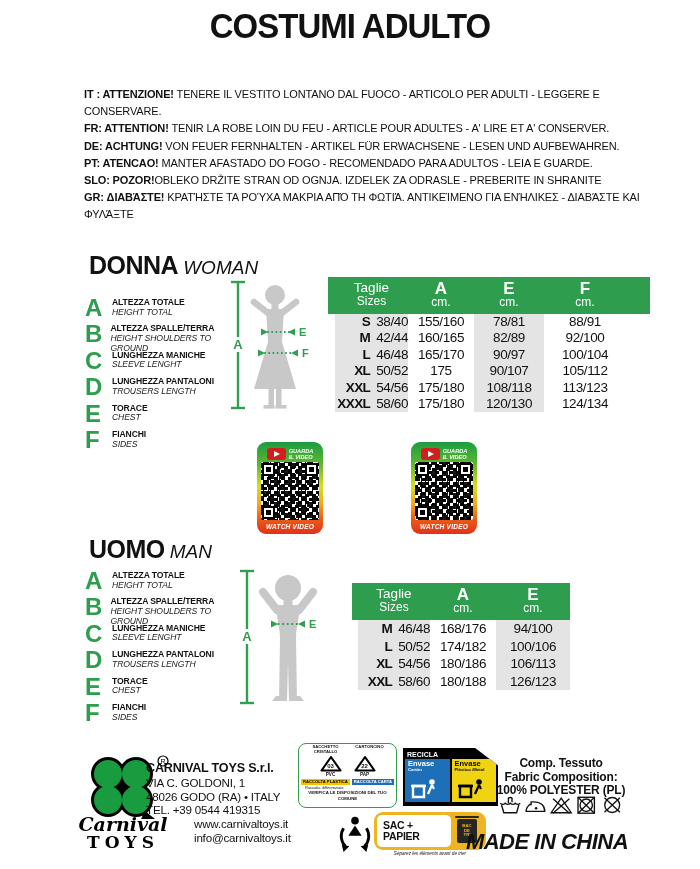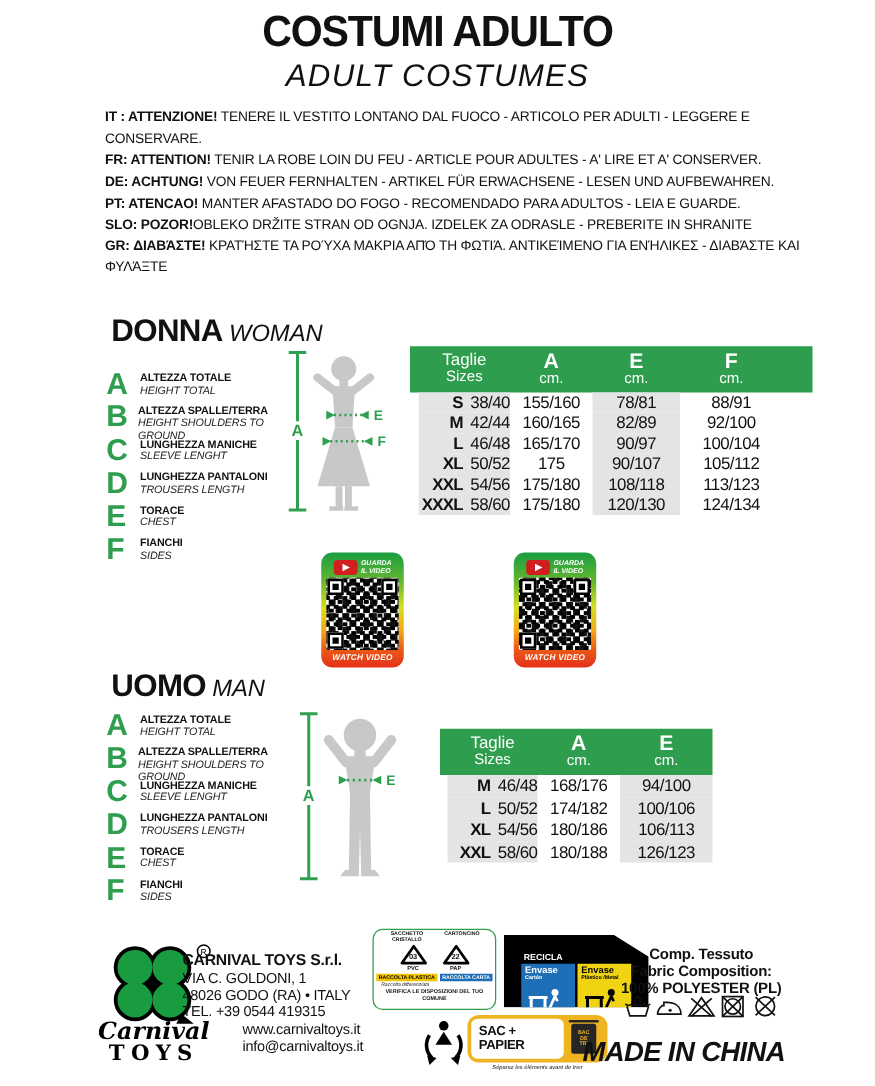--- a/index.html
+++ b/index.html
@@ -76,21 +76,21 @@
   .loop{position:relative;width:25px;}
   .loop svg{display:block;margin:0 auto;}
   .loop-num{position:absolute;left:0;top:8px;width:100%;text-align:center;font-size:6px;font-weight:700;}
   .loop-mat{font-size:4.6px;font-weight:700;line-height:5px;}
   .eco-badges{display:flex;justify-content:center;gap:2px;margin-top:1.5px;}
   .b-yellow{background:#f5c400;color:#000;font-size:4.2px;font-weight:700;padding:1px 2px;line-height:4.6px;}
   .b-blue{background:#1d6fb8;color:#fff;font-size:4.2px;font-weight:700;padding:1px 2px;line-height:4.6px;}
   .eco-diff{font-size:4px;font-style:italic;line-height:5px;text-align:left;padding-left:6px;}
   .eco-note{font-size:4.4px;font-weight:700;line-height:5.5px;}
 
-  .recicla{left:403px;top:748px;width:116px;height:58px;background:#000;box-sizing:border-box;padding:14px;
+  .recicla{left:403px;top:748px;width:95px;height:58px;background:#000;box-sizing:border-box;padding:2px;
     clip-path:polygon(0 0,76% 0,100% 30%,100% 100%,0 100%);}
   .rec-head{color:#fff;font-size:7px;font-weight:700;line-height:9px;padding-left:2px;}
   .rec-panels{display:flex;gap:2px;height:43px;}
   .rec-p{flex:1;padding:1px 3px;box-sizing:border-box;position:relative;}
   .rec-blue{background:#1d6fb8;color:#fff;}
   .rec-yellow{background:#f0d414;color:#000;}
   .rec-t1{font-size:7.5px;font-weight:800;line-height:8px;}
   .rec-t2{font-size:4.3px;font-weight:600;line-height:4.8px;}
   .rec-p svg{position:absolute;left:4px;bottom:2px;}
 
@@ -111,21 +111,20 @@
     font-style:italic;letter-spacing:-.5px;}
 
   .fig-label{fill:#2e9e4e;font-weight:700;}
 </style>
 </head>
 <body>
 
 <div class="sheet">
 
   <div class="abs title">COSTUMI ADULTO</div>
-  <div class="abs subtitle">ADULT COSTUMES</div>
 
   <div class="abs warnings">
     <div class="warn"><b>IT : ATTENZIONE!</b><span> TENERE IL VESTITO LONTANO DAL FUOCO - ARTICOLO PER ADULTI - LEGGERE E CONSERVARE.</span></div>
     <div class="warn"><b>FR: ATTENTION!</b><span> TENIR LA ROBE LOIN DU FEU - ARTICLE POUR ADULTES  - A' LIRE ET A' CONSERVER.</span></div>
     <div class="warn"><b>DE: ACHTUNG!</b><span> VON FEUER FERNHALTEN - ARTIKEL FÜR ERWACHSENE  - LESEN UND AUFBEWAHREN.</span></div>
     <div class="warn"><b>PT: ATENCAO!</b><span> MANTER AFASTADO DO FOGO - RECOMENDADO PARA ADULTOS - LEIA E GUARDE.</span></div>
     <div class="warn"><b>SLO: POZOR!</b><span>OBLEKO DRŽITE STRAN OD OGNJA. IZDELEK ZA ODRASLE - PREBERITE IN SHRANITE</span></div>
     <div class="warn"><b>GR: ΔΙΑΒΆΣΤΕ!</b><span> ΚΡΑΤΉΣΤΕ ΤΑ ΡΟΎΧΑ ΜΑΚΡΙΑ ΑΠΌ ΤΗ ΦΩΤΙΆ. ΑΝΤΙΚΕΊΜΕΝΟ ΓΙΑ ΕΝΉΛΙΚΕΣ - ΔΙΑΒΆΣΤΕ ΚΑΙ ΦΥΛΆΞΤΕ</span></div>
   </div>
 

